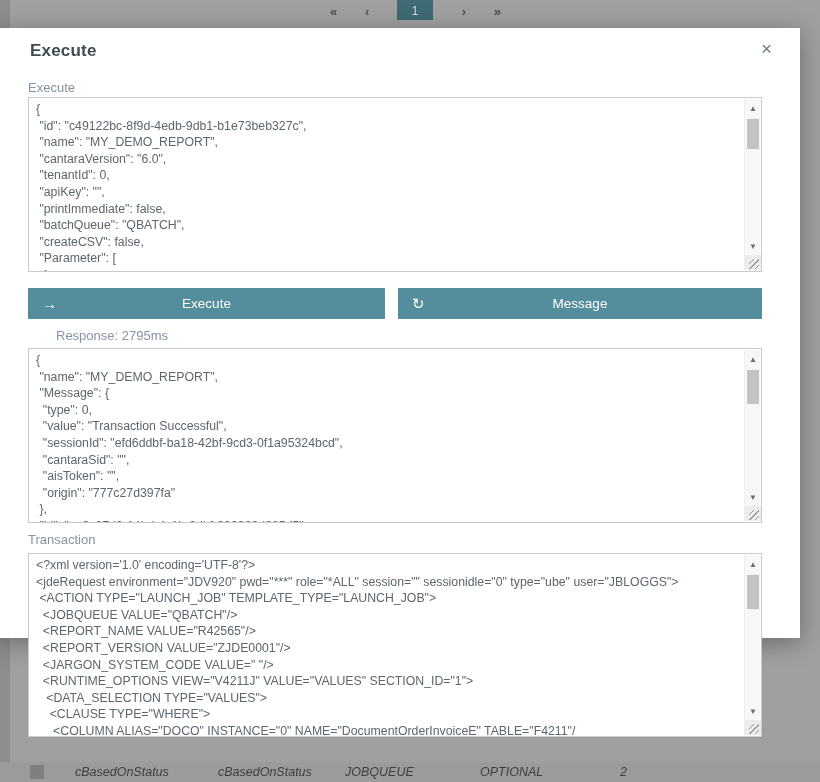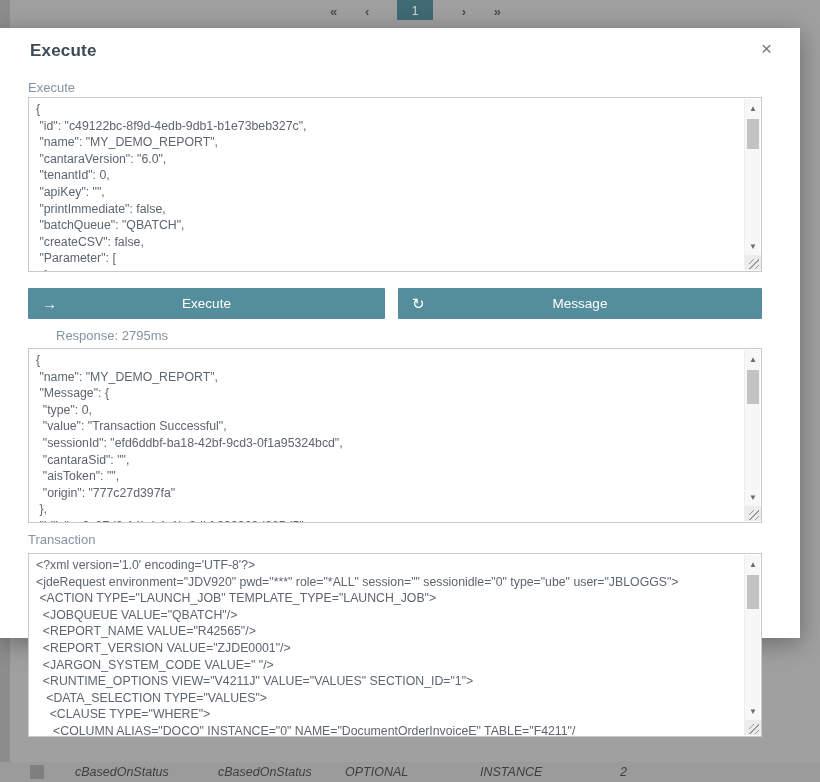--- a/index.html
+++ b/index.html
@@ -76,22 +76,22 @@
     <span class="pg-arrow">‹</span>
     <span class="pg-current">1</span>
     <span class="pg-arrow">›</span>
     <span class="pg-arrow">»</span>
   </div>
 
   <div class="bg-bottom-row">
     <span class="bg-check-sq"></span>
     <span class="cell" style="left:75px">cBasedOnStatus</span>
     <span class="cell" style="left:218px">cBasedOnStatus</span>
-    <span class="cell" style="left:345px">OPTIONAL</span>
-    <span class="cell" style="left:480px">INSTANCE</span>
+    <span class="cell" style="left:345px">JOBQUEUE</span>
+    <span class="cell" style="left:480px">OPTIONAL</span>
     <span class="cell" style="left:620px">2</span>
   </div>
 
   <div class="modal">
     <div class="modal-title">Execute</div>
     <div class="modal-close">×</div>
 
     <div class="field-label lbl-request">Execute</div>
     <div class="textbox box-request">
       <div class="content">{

